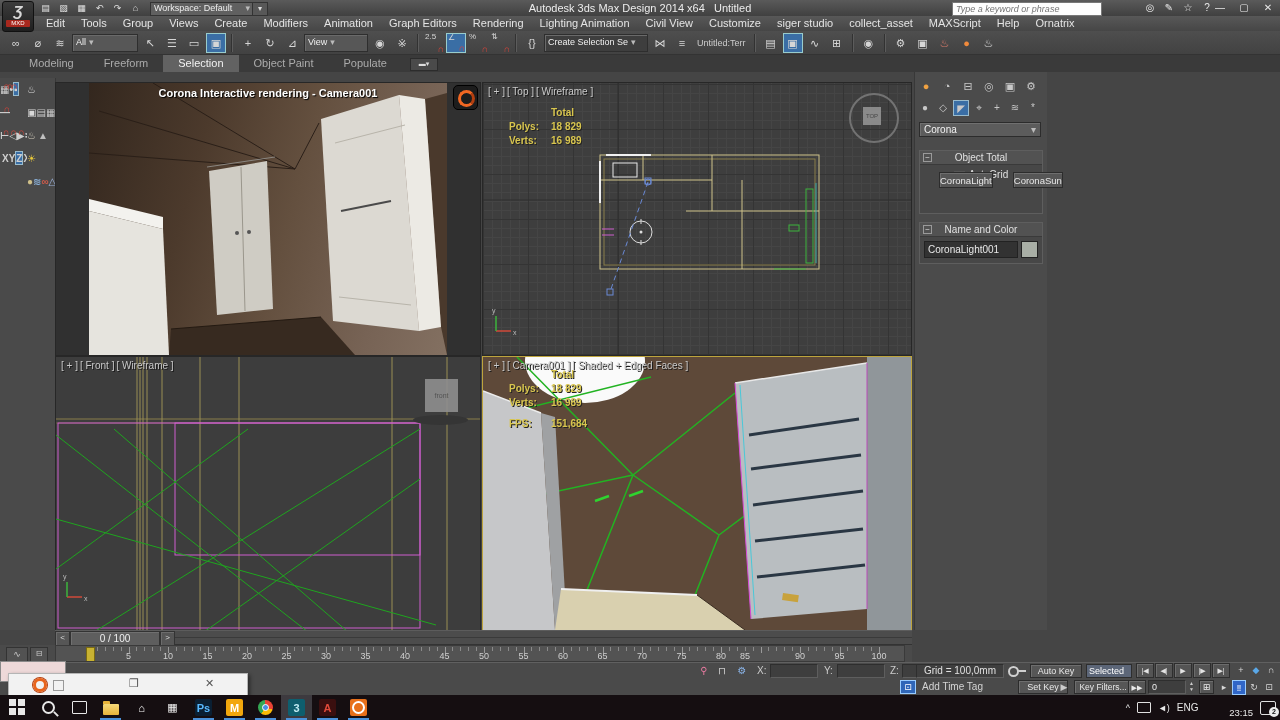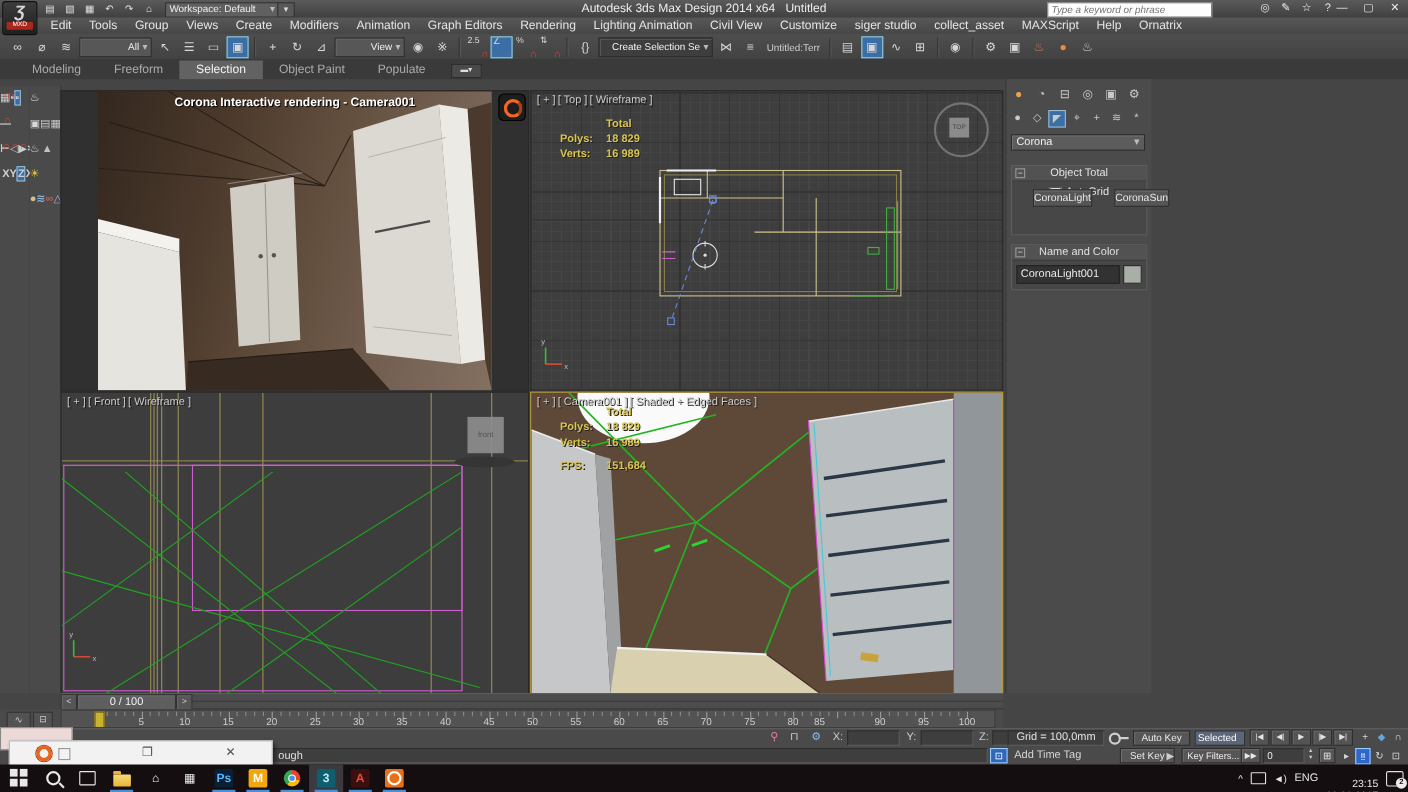--- a/index.html
+++ b/index.html
@@ -35,21 +35,21 @@
   
   #maintoolbar{left:0;top:31px;width:1280px;height:24px;background:linear-gradient(#4e4e4e,#424242);
     border-bottom:1px solid #333;display:flex;align-items:center;padding-left:6px;box-sizing:border-box;gap:2px;}
   .tbl{display:flex;gap:2px;align-items:center;}
   .ti{position:relative;width:20px;height:20px;text-align:center;font-size:11px;line-height:20px;color:#d6d6d6;}
   .ti[data-act="true"]{background:#3a6ea5;border:1px solid #9cc;box-sizing:border-box;line-height:18px;}
   .ti .mg{position:absolute;right:0;bottom:-1px;color:#d8443a;font-weight:bold;font-size:9px;line-height:9px;}
   .ti .sg{position:absolute;left:1px;top:-1px;font-size:8px;line-height:10px;}
   .tsep{width:1px;height:18px;background:#323232;border-right:1px solid #5c5c5c;margin:0 3px;}
   .tdd{height:16px;background:#575757;border:1px solid #2e2e2e;box-shadow:inset 1px 1px 0 #6a6a6a;
-    font-size:9px;line-height:15px;color:#f0f0f0;padding:0 3px;white-space:nowrap;overflow:hidden;text-align:right;}
+    font-size:9px;line-height:15px;color:#f0f0f0;padding:0 3px;white-space:nowrap;overflow:hidden;}
   .tdd .dd{color:#bbb;margin-left:3px;}
   .tdd.dark{background:#3e3e3e;}
   .tlabel{font-size:9px;color:#ccc;margin:0 3px;white-space:nowrap;}
   
   #ribbon{left:0;top:55px;width:1280px;height:17px;background:#3a3a3a;display:flex;padding-left:14px;box-sizing:border-box;}
   .rtab{padding:0 15px;font-size:11px;line-height:17px;color:#ababab;}
   .rtab[data-act="true"]{background:#626262;color:#f2f2f2;}
   #ribbonbtn{width:26px;height:11px;margin-top:3px;margin-left:8px;background:#4a4a4a;border:1px solid #2c2c2c;
     font-size:7px;line-height:10px;text-align:center;color:#ddd;}
   
@@ -732,21 +732,20 @@
         <span class="tlab" style="left: 625.5px;">75</span>
         <span class="tlab" style="left: 665px;">80</span>
         <span class="tlab" style="left: 689px;">85</span>
         <span class="tlab" style="left: 744px;">90</span>
         <span class="tlab" style="left: 783.5px;">95</span>
         <span class="tlab" style="left: 823px;">100</span>
       </div>
   </div>
 
   <div id="statusbar" class="abs">
-    <div id="promptline" class="fld abs"><span>ough</span></div>
     <span class="sico" style="left:696px;color:#e87aa0">⚲</span>
     <span class="sico" style="left:714px">⊓</span>
     <span class="sico" style="left:734px;color:#8ab4e8">⚙</span>
     <span class="xyz" style="left:757px">X:</span>
     <span class="xyzf fld" style="left:770px"><input style=""></span>
     <span class="xyz" style="left:824px">Y:</span>
     <span class="xyzf fld" style="left:837px"><input style=""></span>
     <span class="xyz" style="left:890px">Z:</span>
     <span class="xyzf fld" style="left:902px;width:46px"><input style=""></span>
     <span class="ssep" style="left:910px;top:17px;height:14px"></span>

